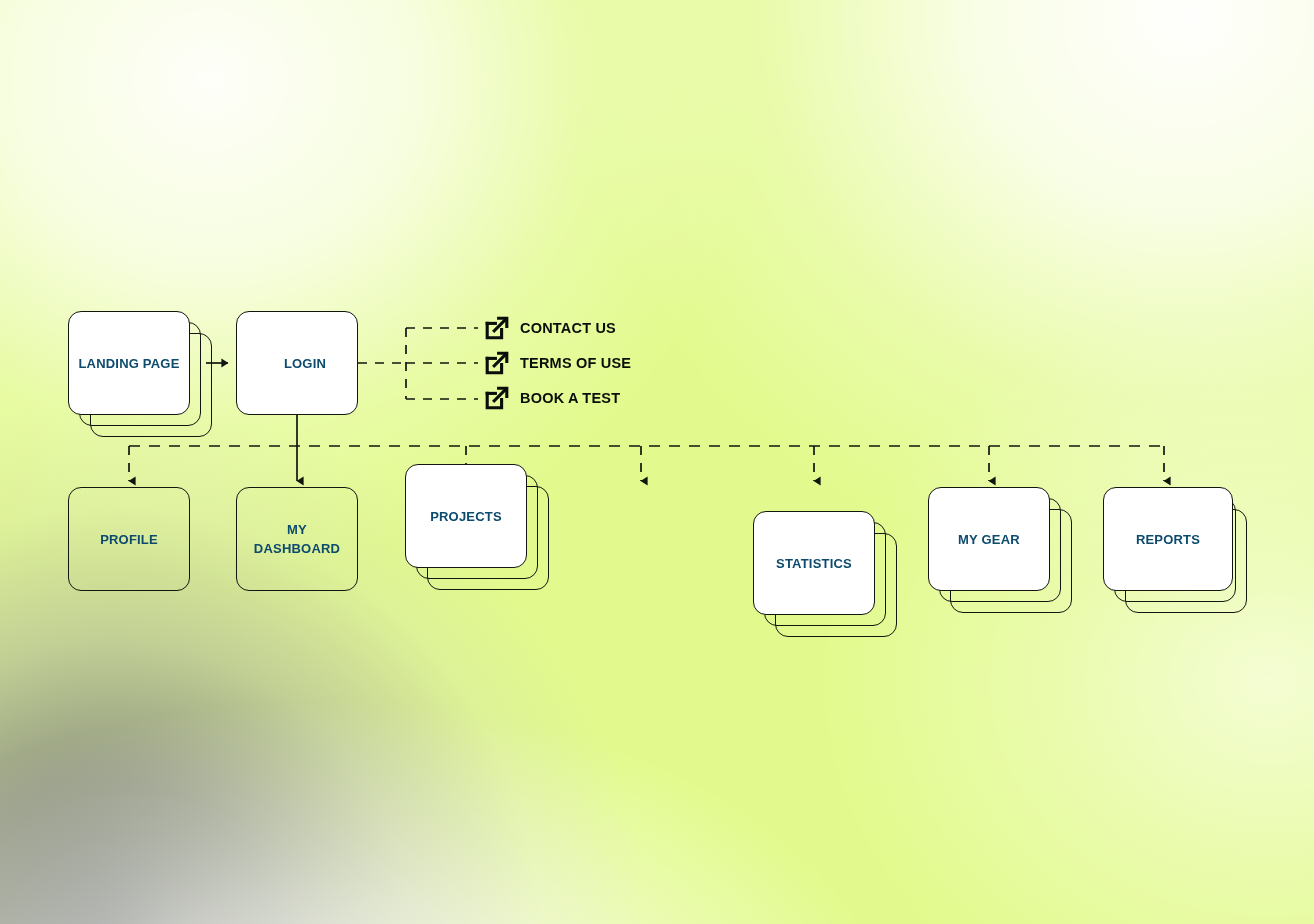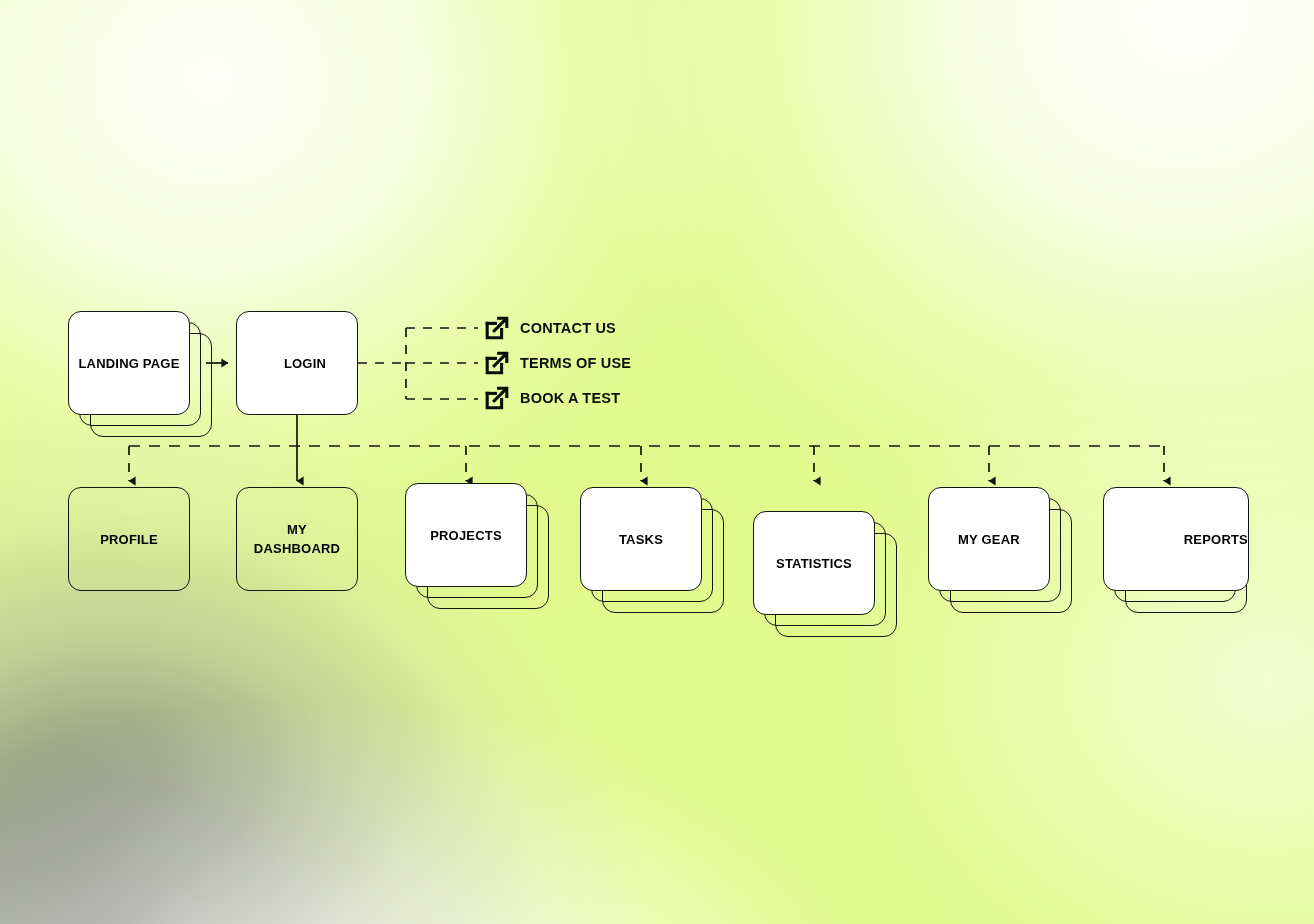--- a/index.html
+++ b/index.html
@@ -94,21 +94,21 @@
     display: flex;
     align-items: center;
     justify-content: center;
   }
   .node-card.transparent-front {
     background: transparent;
   }
   .node-label {
     font-size: 13px;
     font-weight: bold;
-    color: #000000;
+    color: #0c4a6e;
     letter-spacing: 0.2px;
     text-align: center;
     line-height: 19px;
     white-space: pre-line;
     user-select: none;
   }
 
   
   .ext-link {
     position: absolute;
@@ -229,53 +229,46 @@
     </div>
   </div>
 
   <div class="node" id="node-my-dashboard" style="left:236px; top:487px; width:122px; height:104px;">
     <div class="node-card front transparent-front" style="left:0px; top:0px; width:122px; height:104px;">
       <span class="node-label">MY
 DASHBOARD</span>
     </div>
   </div>
 
-  <div class="node" id="node-projects" style="left:405px; top:483px; width:144px; height:126px;">
+  <div class="node" id="node-projects" style="left:405px; top:464px; width:144px; height:126px;">
     <div class="node-card ghost" style="left:22px; top:22px; width:122px; height:104px;"></div>
     <div class="node-card ghost" style="left:11px; top:11px; width:122px; height:104px;"></div>
     <div class="node-card front" style="left:0px; top:0px; width:122px; height:104px;">
       <span class="node-label">PROJECTS</span>
     </div>
   </div>
 
-  <div class="node" id="node-tasks" style="left:580px; top:487px; width:144px; height:126px;">
-    <div class="node-card ghost" style="left:22px; top:22px; width:122px; height:104px;"></div>
-    <div class="node-card ghost" style="left:11px; top:11px; width:122px; height:104px;"></div>
-    <div class="node-card front" style="left:0px; top:0px; width:122px; height:104px;">
-      <span class="node-label">TASKS</span>
-    </div>
-  </div>
 
   <div class="node" id="node-statistics" style="left:753px; top:487px; width:144px; height:126px;margin-top:24px;">
     <div class="node-card ghost" style="left:22px; top:22px; width:122px; height:104px;"></div>
     <div class="node-card ghost" style="left:11px; top:11px; width:122px; height:104px;"></div>
     <div class="node-card front" style="left:0px; top:0px; width:122px; height:104px;">
       <span class="node-label">STATISTICS</span>
     </div>
   </div>
 
   <div class="node" id="node-my-gear" style="left:928px; top:487px; width:144px; height:126px;">
     <div class="node-card ghost" style="left:22px; top:22px; width:122px; height:104px;"></div>
     <div class="node-card ghost" style="left:11px; top:11px; width:122px; height:104px;"></div>
     <div class="node-card front" style="left:0px; top:0px; width:122px; height:104px;">
       <span class="node-label">MY GEAR</span>
     </div>
   </div>
 
   <div class="node" id="node-reports" style="left:1103px; top:487px; width:144px; height:126px;">
     <div class="node-card ghost" style="left:22px; top:22px; width:122px; height:104px;"></div>
     <div class="node-card ghost" style="left:11px; top:11px; width:122px; height:104px;"></div>
-    <div class="node-card front" style="left:0px; top:0px; width:146px; height:104px;justify-content:flex-end;">
+    <div class="node-card front" style="left:0px; top:0px; width:130px; height:104px;">
       <span class="node-label">REPORTS</span>
     </div>
   </div>
 
 </div>
 
 </body></html>

